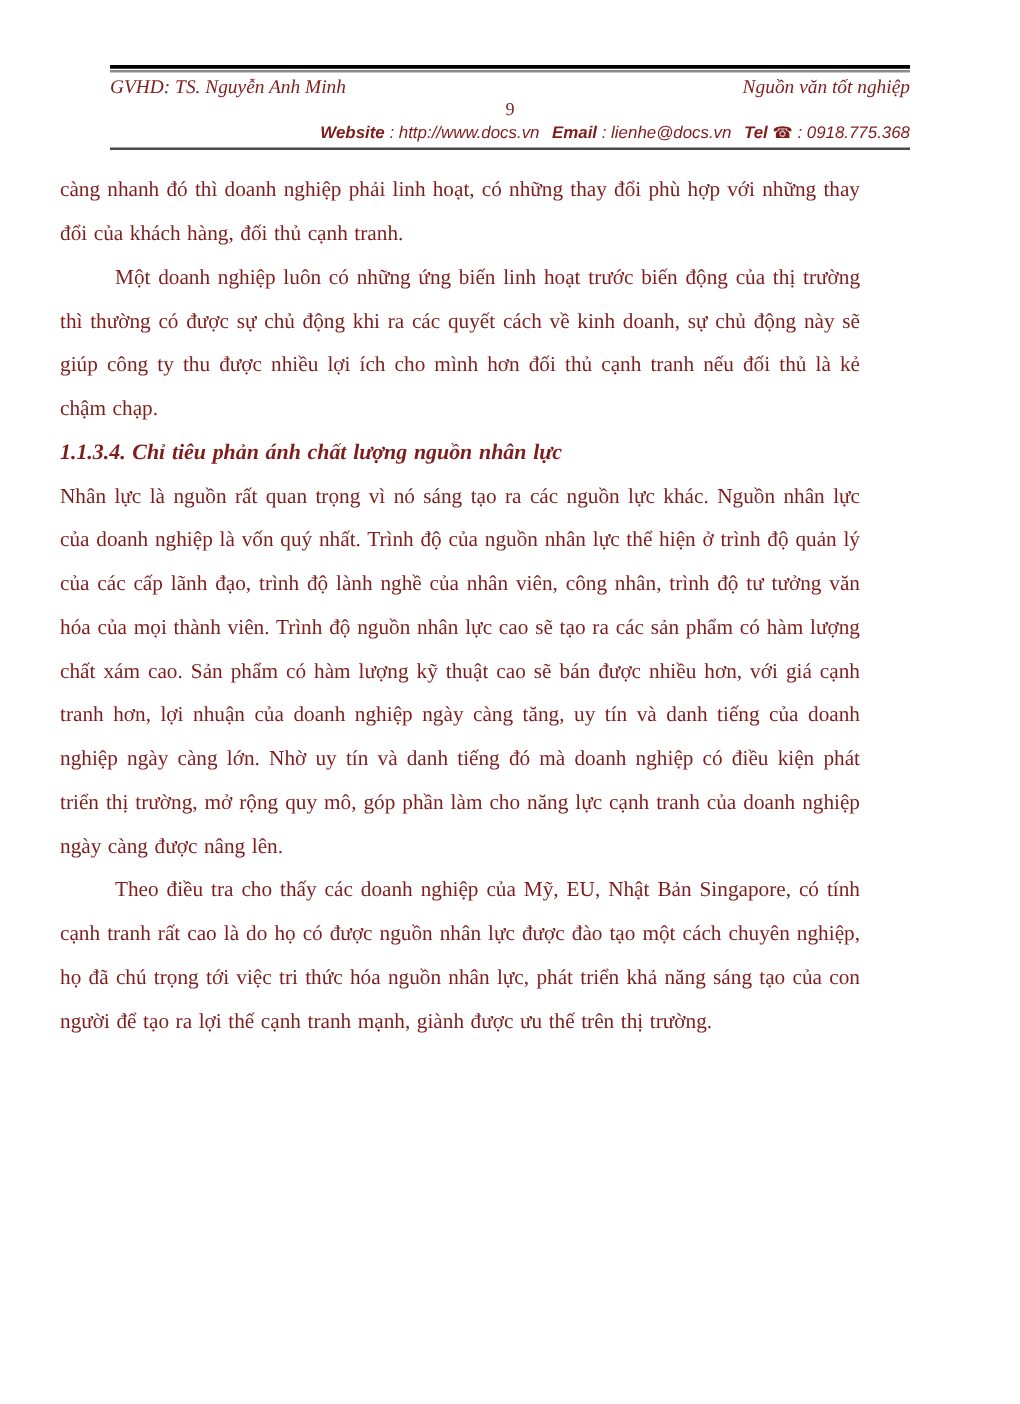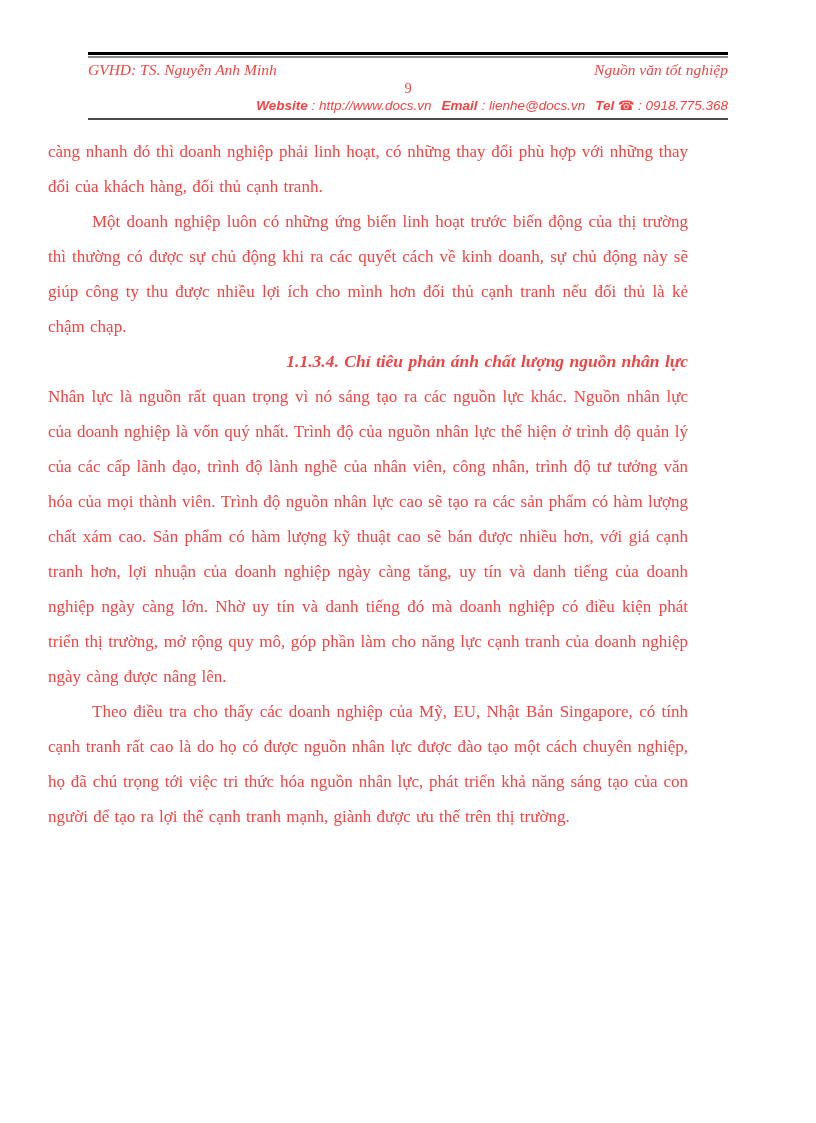--- a/index.html
+++ b/index.html
@@ -6,21 +6,21 @@
     margin: 0;
     padding: 0;
     background: #ffffff;
   }
   .page {
     position: relative;
     width: 816px;
     height: 974px;
     margin: 0 auto;
     background: #ffffff;
-    color: #ef4444;
+    color: #7f1d1d;
     overflow: hidden;
   }
   .col {
     position: relative;
     margin: 0 auto;
     width: 640px;
   }
   
   .hdr-rule-top {
     margin-top: 52px;
@@ -54,21 +54,21 @@
     font: 17px/35px "Liberation Serif", "DejaVu Serif", serif;
     text-align: justify;
     word-spacing: 1px;
     margin-left: 48px;
   }
   .content p { margin: 0; }
   .content p.indented { text-indent: 44px; }
   .content h2 {
     margin: 0;
     font: bold italic 17.5px/35px "Liberation Serif", "DejaVu Serif", serif;
-    text-align: right;
+    text-align: left;
   }
   
   .footer {
     position: absolute;
     left: 88px;
     width: 640px;
     top: 1073px;
     text-align: right;
   }
   .ftr-rule {

